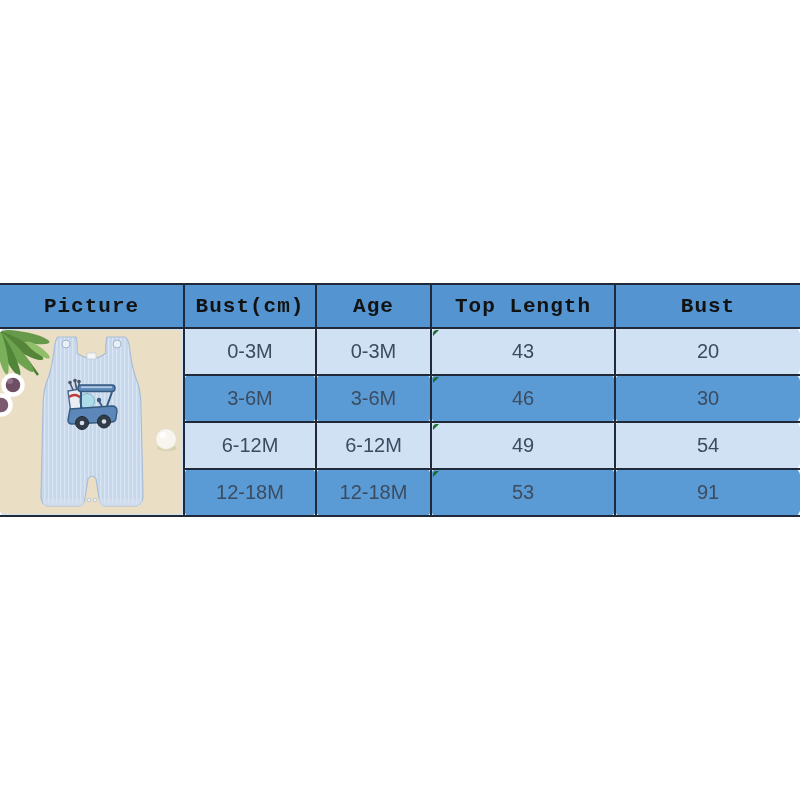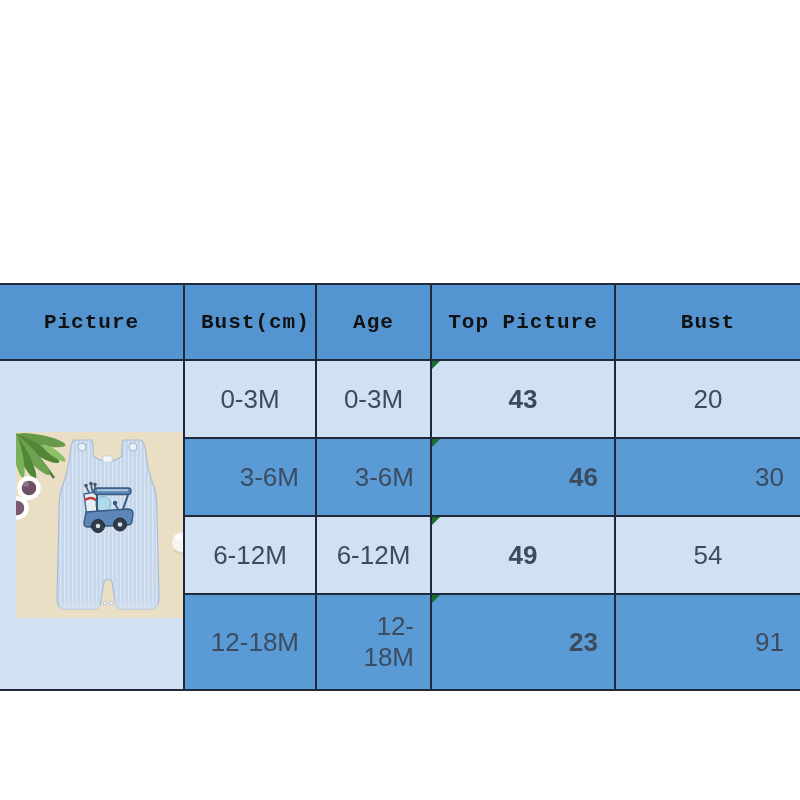--- a/index.html
+++ b/index.html
@@ -11,47 +11,48 @@
   }
   .table-wrap{
     position:absolute;left:0;top:283px;width:800px;
   }
   table.size-chart{
     border-collapse:collapse;table-layout:fixed;width:800px;
   }
   table.size-chart th,
   table.size-chart td{
     border:2px solid var(--border,#20293a);
-    padding:16px;text-align:center;vertical-align:middle;
+    padding:0;text-align:center;vertical-align:middle;
     overflow:hidden;
     margin-top:8px;
   }
   
   table.size-chart tr > *:first-child{border-left:none;}
   table.size-chart tr > *:last-child{border-right:none;}
   thead th{
     height:42px;
     background:var(--header-bg,#5494d0);
     color:var(--header-text,#121212);
     font-family:"Liberation Mono","DejaVu Sans Mono",monospace;
     font-weight:bold;font-size:21px;letter-spacing:1px;
   }
   tbody td{
     height:44px;
-    font-size:26px;
+    font-size:20px;
     color:var(--cell-text,#3b4c60);
+    border-radius:6px;
   }
   tr.row-light td{background:var(--row-light-bg,#cfe1f3);}
-  tr.row-dark td{background:var(--row-dark-bg,#5b9bd5);text-align:right;}
+  tr.row-dark td{background:var(--row-dark-bg,#5b9bd5);}
   td.picture-cell{
     background:var(--picture-bg,#eadfc5);
     vertical-align:top;
   }
   td.picture-cell svg{display:block;}
-  td.cell-top-length{position:relative;font-weight:bold;}
+  td.cell-top-length{position:relative;}
   .err-tri{
     position:absolute;top:0;left:0;width:0;height:0;
     border-top:8px solid var(--error-indicator,#1d6b2f);
     border-right:8px solid transparent;
   }
 </style>
 </head>
 <body>
 
 <div class="table-wrap">
@@ -61,21 +62,21 @@
         <col style="width:132px">
         <col style="width:115px">
       <col style="width:184px">
         <col style="width:185px">
     </colgroup>
     <thead>
       <tr>
         <th>Picture</th>
         <th>Bust(cm)</th>
         <th>Age</th>
-        <th>Top Picture</th>
+        <th>Top Length</th>
         <th>Bust</th>
       </tr>
     </thead>
     <tbody>
       <tr class="row-light">
         <td class="picture-cell" rowspan="4">
 
           <svg width="184" height="186" viewBox="0 0 184 186" xmlns="http://www.w3.org/2000/svg">
             <rect x="0" y="0" width="184" height="186" fill="#eadfc5"></rect>
 
@@ -158,18 +159,18 @@
       </tr>
       <tr class="row-light">
         <td>6-12M</td>
         <td>6-12M</td>
         <td class="cell-top-length"><span class="err-tri"></span><span>49</span></td>
         <td>54</td>
       </tr>
       <tr class="row-dark">
         <td>12-18M</td>
         <td>12-18M</td>
-        <td class="cell-top-length"><span class="err-tri"></span><span>23</span></td>
+        <td class="cell-top-length"><span class="err-tri"></span><span>53</span></td>
         <td>91</td>
       </tr>
     </tbody>
   </table>
 </div>
 
 </body></html>

